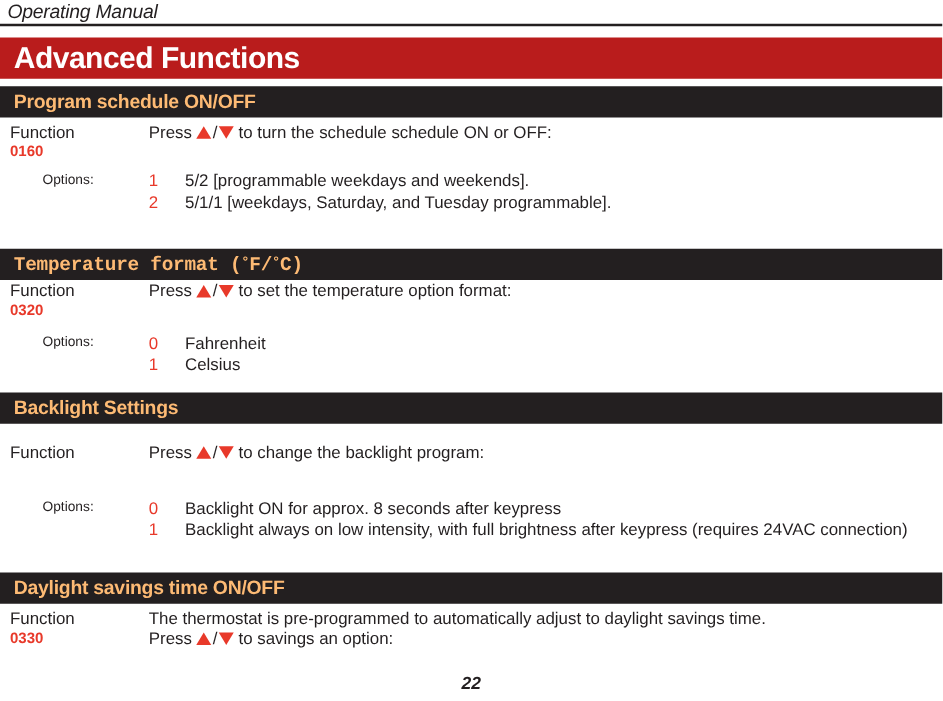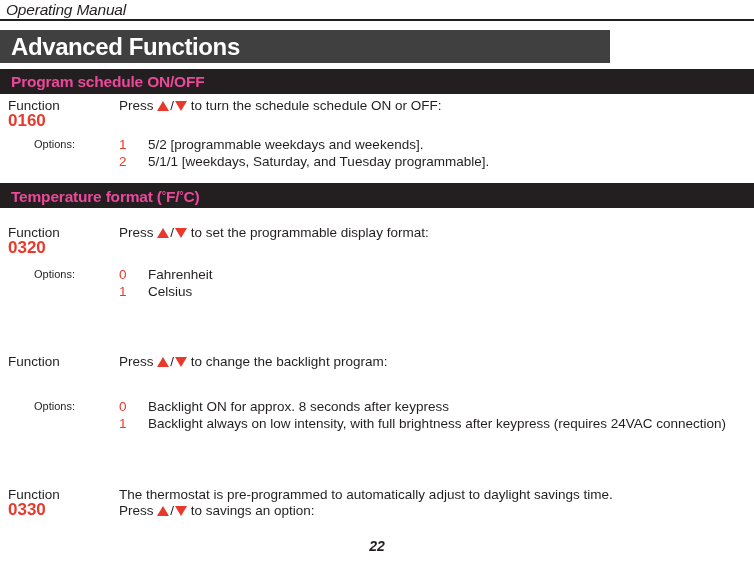--- a/index.html
+++ b/index.html
@@ -41,23 +41,23 @@
     width: 754px;
     height: 2px;
     background: #231f20;
   }
 
   
   .chapter-banner {
     position: absolute;
     left: 0px;
     top: 30px;
-    width: 610px;
+    width: 754px;
     height: 33px;
-    background: #404040;
+    background: #b91c1c;
   }
   .chapter-banner-title {
     position: absolute;
     left: 11px;
     top: 3px;
     font-size: 24px;
     font-weight: bold;
     color: #ffffff;
     letter-spacing: -0.4px;
     line-height: 28px;
@@ -70,21 +70,21 @@
     width: 754px;
     height: 25px;
     background: #231f20;
   }
   .section-bar-title {
     position: absolute;
     left: 11px;
     top: 3px;
     font-size: 15.5px;
     font-weight: bold;
-    color: #ec4899;
+    color: #fdba74;
     letter-spacing: -0.2px;
     line-height: 19px;
     white-space: nowrap;
     text-align: center;
   }
   .deg {
     font-size: 11px;
     vertical-align: 3px;
   }
 
@@ -97,21 +97,21 @@
     top: 0px;
     width: 110px;
     font-size: 13.5px;
     line-height: 15px;
     color: #231f20;
   }
   .fn-label .fn-num {
     display: block;
     font-weight: bold;
     color: #e8392a;
-    font-size: 17px;
+    font-size: 12px;
     line-height: 16px;
   }
 
   .fn-body {
     position: absolute;
     left: 119px;
     top: 0px;
     width: 634px;
     font-size: 13.5px;
     line-height: 16px;
@@ -209,45 +209,48 @@
         <span class="opt-key">1</span>
         <span>5/2 [programmable weekdays and weekends].</span>
       </div>
       <div class="opt-row">
         <span class="opt-key">2</span>
         <span>5/1/1 [weekdays, Saturday, and Tuesday programmable].</span>
       </div>
     </div>
   </div>
 
-  <div class="section-bar" style="top:183px;">
+  <div class="section-bar" style="top:199px;font-family:Liberation Mono, monospace;">
     <div class="section-bar-title"><span>Temperature format (</span><span class="deg">°</span><span>F/</span><span class="deg">°</span><span>C)</span></div>
   </div>
 
   <div class="fn-block" style="top:225px;">
     <div class="fn-label">
       <span>Function</span>
       <span class="fn-num">0320</span>
     </div>
     <div class="fn-body">
-      <div class="line"><span>Press </span><span class="arrow arrow-up"></span><span class="slash">/</span><span class="arrow arrow-down"></span><span> to set the programmable display format:</span></div>
+      <div class="line"><span>Press </span><span class="arrow arrow-up"></span><span class="slash">/</span><span class="arrow arrow-down"></span><span> to set the temperature option format:</span></div>
     </div>
     <div class="opts-label" style="top:41px;">Options:</div>
     <div class="opts-list" style="top:41px;">
       <div class="opt-row">
         <span class="opt-key">0</span>
         <span>Fahrenheit</span>
       </div>
       <div class="opt-row">
         <span class="opt-key">1</span>
         <span>Celsius</span>
       </div>
     </div>
   </div>
 
+  <div class="section-bar" style="top:314px;">
+    <div class="section-bar-title">Backlight Settings</div>
+  </div>
 
   <div class="fn-block" style="top:354px;">
     <div class="fn-label">
       <span>Function</span>
     </div>
     <div class="fn-body">
       <div class="line"><span>Press </span><span class="arrow arrow-up"></span><span class="slash">/</span><span class="arrow arrow-down"></span><span> to change the backlight program:</span></div>
     </div>
     <div class="opts-label" style="top:44px;">Options:</div>
     <div class="opts-list" style="top:44px;">
@@ -255,20 +258,23 @@
         <span class="opt-key">0</span>
         <span>Backlight ON for approx. 8 seconds after keypress</span>
       </div>
       <div class="opt-row">
         <span class="opt-key">1</span>
         <span>Backlight always on low intensity, with full brightness after keypress (requires 24VAC connection)</span>
       </div>
     </div>
   </div>
 
+  <div class="section-bar" style="top:458px;">
+    <div class="section-bar-title">Daylight savings time ON/OFF</div>
+  </div>
 
   <div class="fn-block" style="top:487px;">
     <div class="fn-label">
       <span>Function</span>
       <span class="fn-num">0330</span>
     </div>
     <div class="fn-body" style="width:640px;">
       <div class="line">The thermostat is pre-programmed to automatically adjust to daylight savings time.</div>
       <div class="line"><span>Press </span><span class="arrow arrow-up"></span><span class="slash">/</span><span class="arrow arrow-down"></span><span> to savings an option:</span></div>
     </div>

